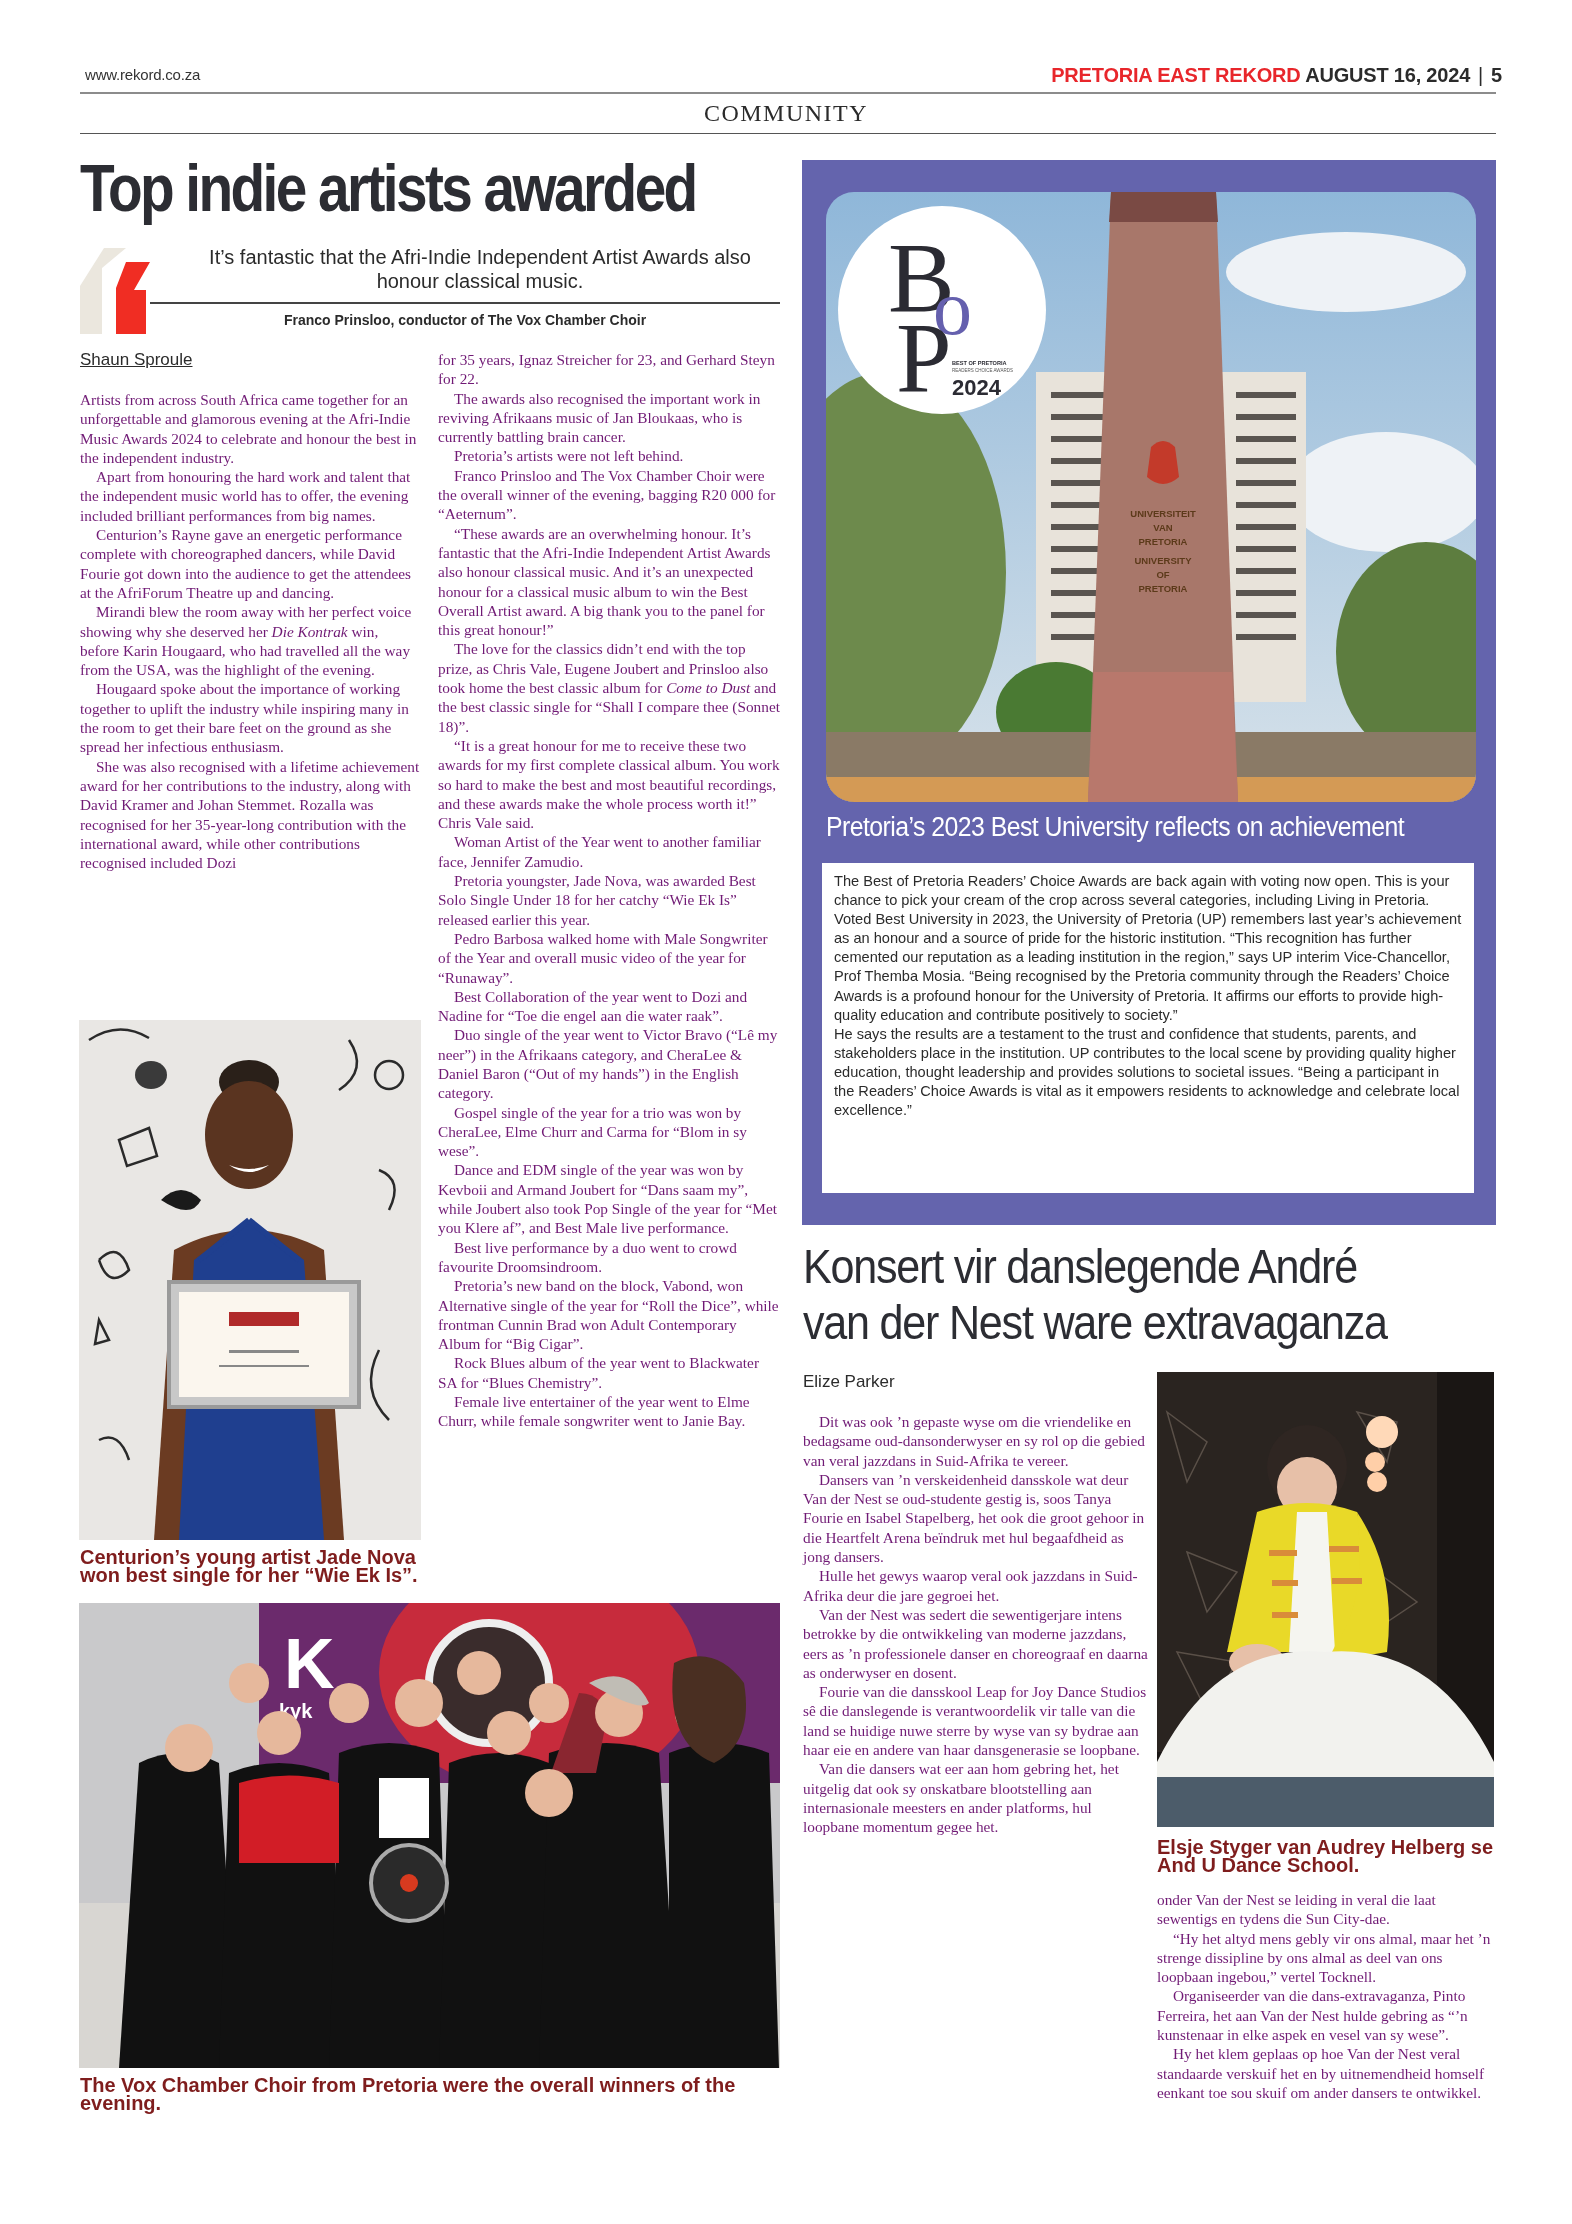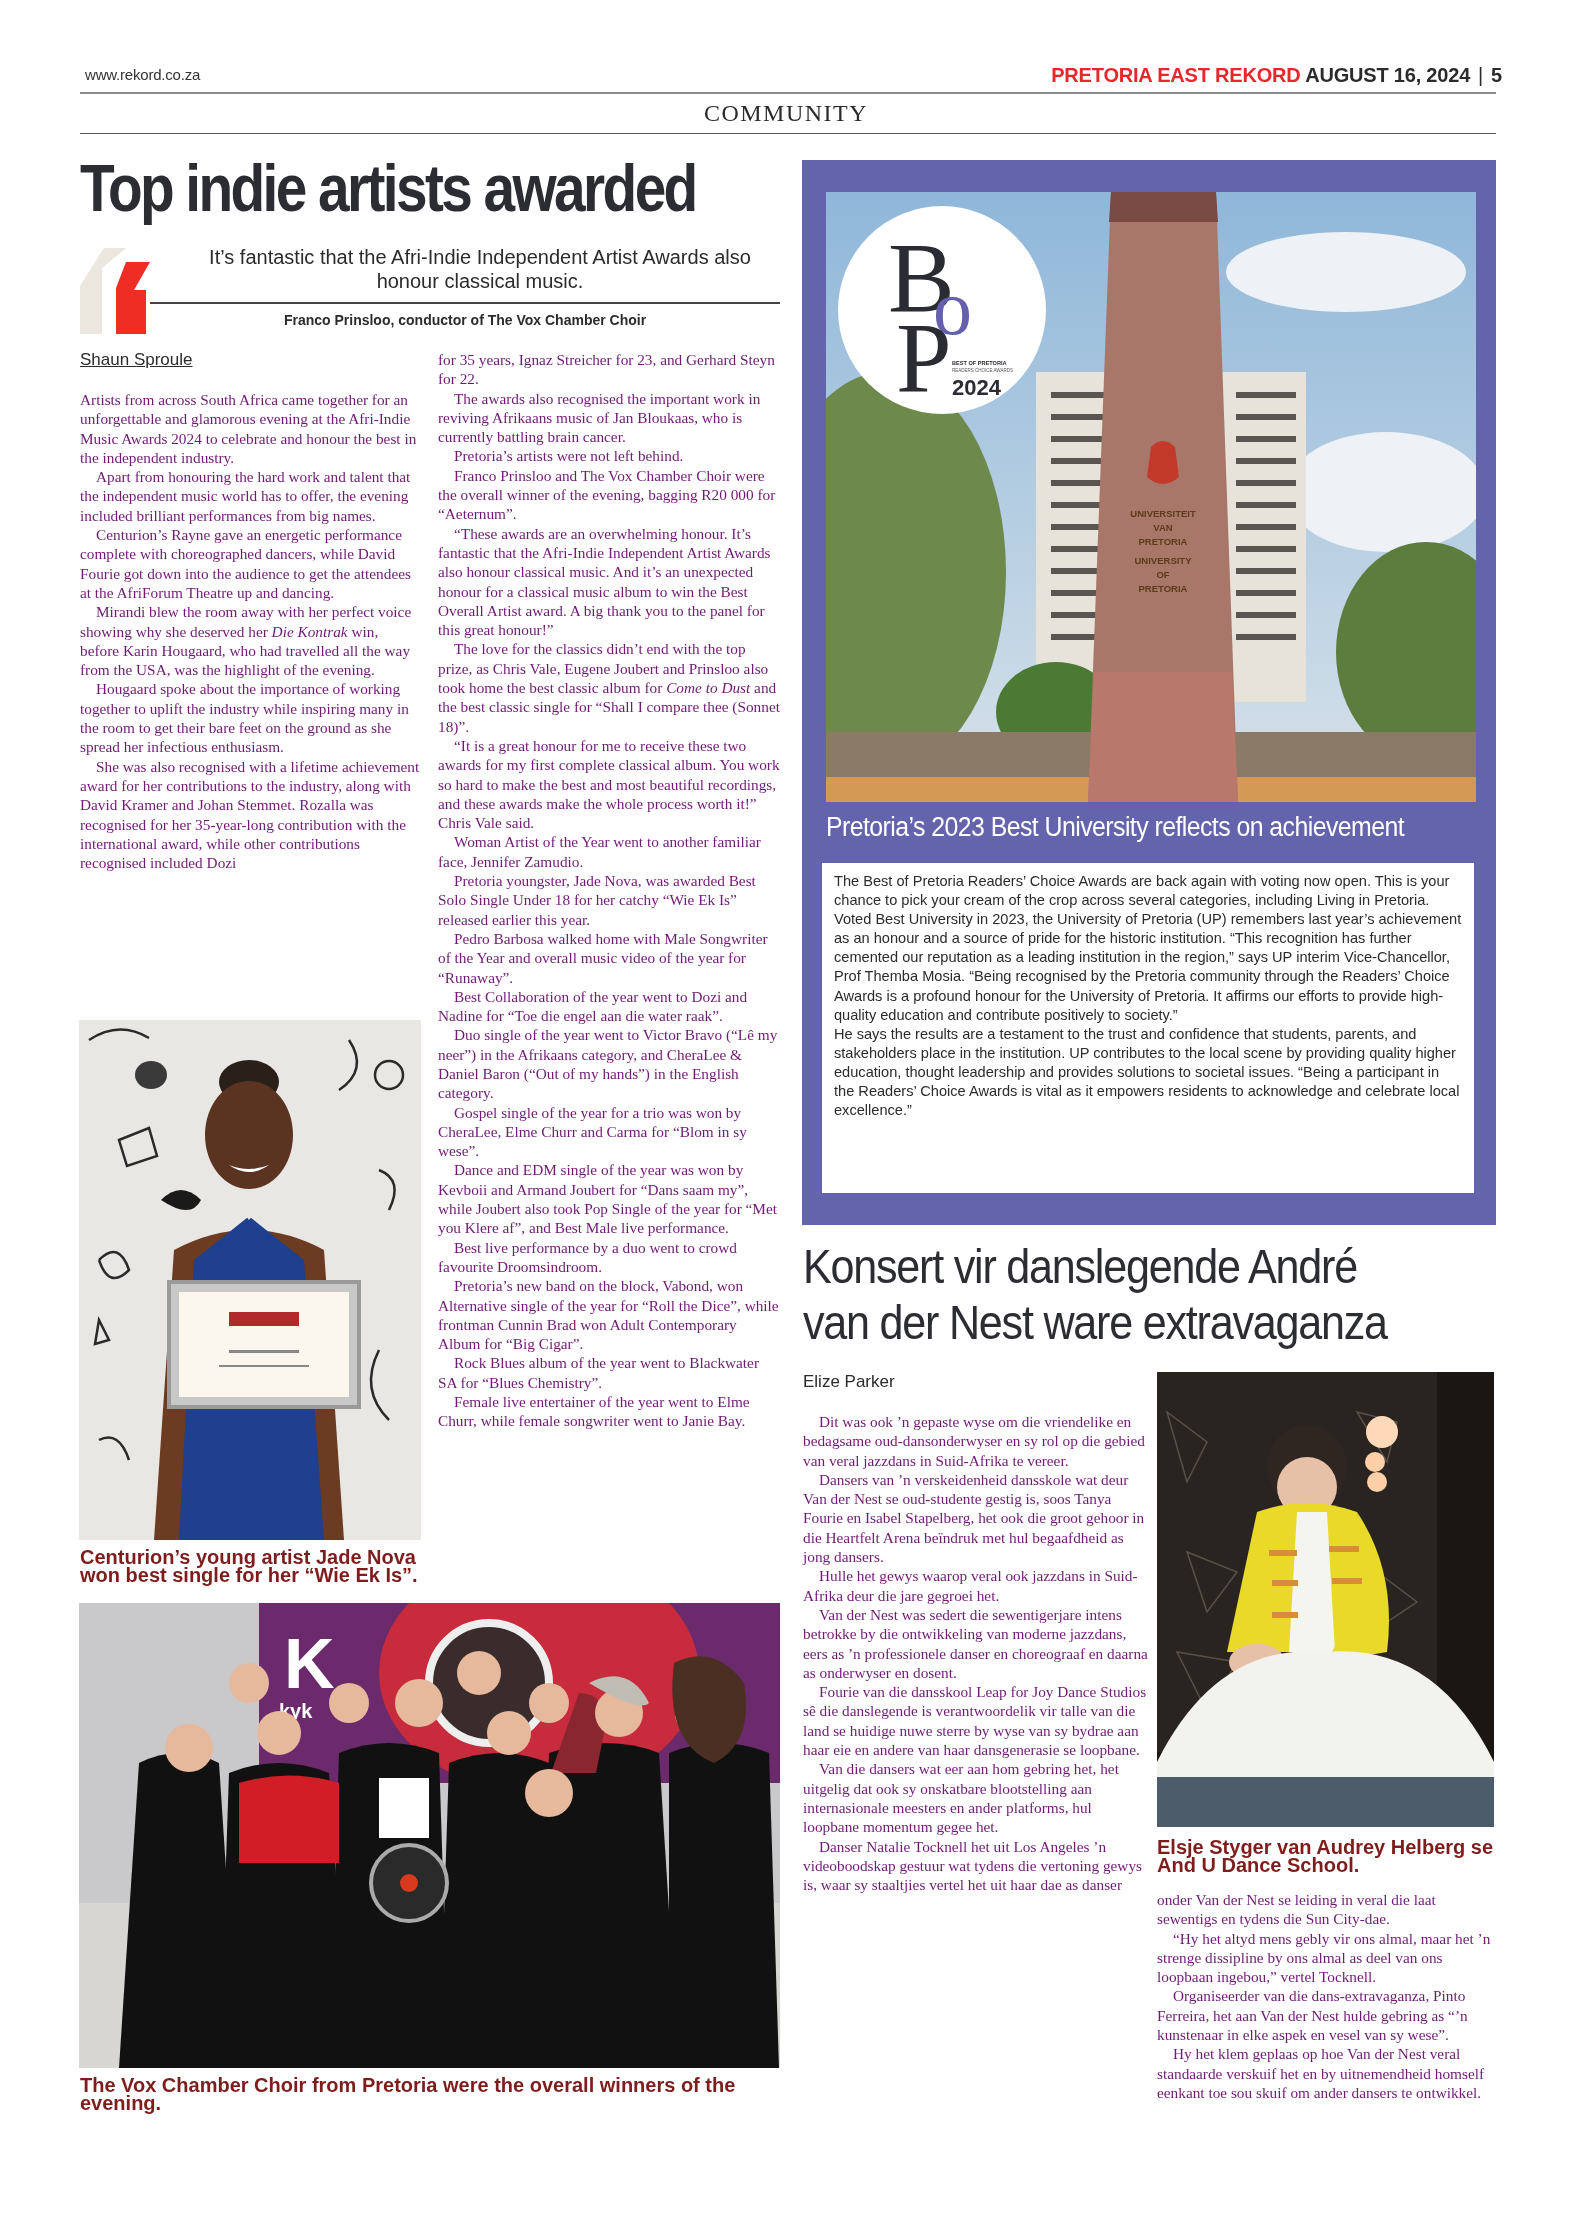--- a/index.html
+++ b/index.html
@@ -32,21 +32,21 @@
   .col p.first { text-indent: 0; }
   .col em { font-style: italic; }
 
   .caption { font-family: "Liberation Sans", sans-serif; font-size: 20px; line-height: 18px; color: #7f1d1d; font-weight: bold; }
 
   
   .photo { overflow: hidden; }
 
   
   .promo-box { left: 802px; top: 160px; width: 694px; height: 1065px; background: #6464ad; }
-  .promo-photo { left: 826px; top: 192px; width: 650px; height: 610px; }
+  .promo-photo { left: 826px; top: 192px; width: 650px; height: 610px; border-radius: 28px; }
   .promo-title { left: 826px; top: 812px; width: 650px; font-family: "Liberation Sans", sans-serif; font-size: 27px; color: #ffffff; letter-spacing: -0.6px; white-space: nowrap; transform: scaleX(0.92); transform-origin: left top; }
   .promo-body { left: 822px; top: 863px; width: 652px; height: 330px; background: #ffffff; padding: 9px 12px; font-family: "Liberation Sans", sans-serif; font-size: 14.6px; line-height: 19.1px; color: #2b2b2b; }
   .promo-body em { font-style: italic; }
 
   
   .af-headline { left: 803px; top: 1238px; width: 720px; font-family: "Liberation Sans", sans-serif; font-size: 49px; line-height: 56px; color: #2c2d33; letter-spacing: -1.4px; transform: scaleX(0.88); transform-origin: left top; white-space: nowrap; }
 </style>
 </head>
 <body>
 
@@ -264,21 +264,20 @@
 </div>
 <div class="abs byline" style="left:803px; top:1372px;">Elize Parker</div>
 
 <div class="abs col" style="left:803px; top:1412px; width:345px;">
   <p>Dit was ook ’n gepaste wyse om die vriendelike en bedagsame oud-dansonderwyser en sy rol op die gebied van veral jazzdans in Suid-Afrika te vereer.</p>
   <p>Dansers van ’n verskeidenheid dansskole wat deur Van der Nest se oud-studente gestig is, soos Tanya Fourie en Isabel Stapelberg, het ook die groot gehoor in die Heartfelt Arena beïndruk met hul begaafdheid as jong dansers.</p>
   <p>Hulle het gewys waarop veral ook jazzdans in Suid-Afrika deur die jare gegroei het.</p>
   <p>Van der Nest was sedert die sewentigerjare intens betrokke by die ontwikkeling van moderne jazzdans, eers as ’n professionele danser en choreograaf en daarna as onderwyser en dosent.</p>
   <p>Fourie van die dansskool Leap for Joy Dance Studios sê die danslegende is verantwoordelik vir talle van die land se huidige nuwe sterre by wyse van sy bydrae aan haar eie en andere van haar dansgenerasie se loopbane.</p>
   <p>Van die dansers wat eer aan hom gebring het, het uitgelig dat ook sy onskatbare blootstelling aan internasionale meesters en ander platforms, hul loopbane momentum gegee het.</p>
-  <p>Danser Natalie Tocknell het uit Los Angeles ’n videoboodskap gestuur wat tydens die vertoning gewys is, waar sy staaltjies vertel het uit haar dae as danser</p>
 </div>
 
 <div class="abs photo" style="left:1157px; top:1372px; width:337px; height:455px;">
   <svg width="337" height="455" viewBox="0 0 337 455">
     <rect width="337" height="455" fill="#1a1614"></rect>
     <rect x="0" y="0" width="280" height="380" fill="#2a2420"></rect>
     <g stroke="#5a5048" stroke-width="1.5" fill="none">
       <path d="M10 40 l40 30 l-20 40z"></path>
         <path d="M30 180 l50 20 l-30 40z"></path>
         <path d="M200 40 l40 10 l-10 40z"></path>

